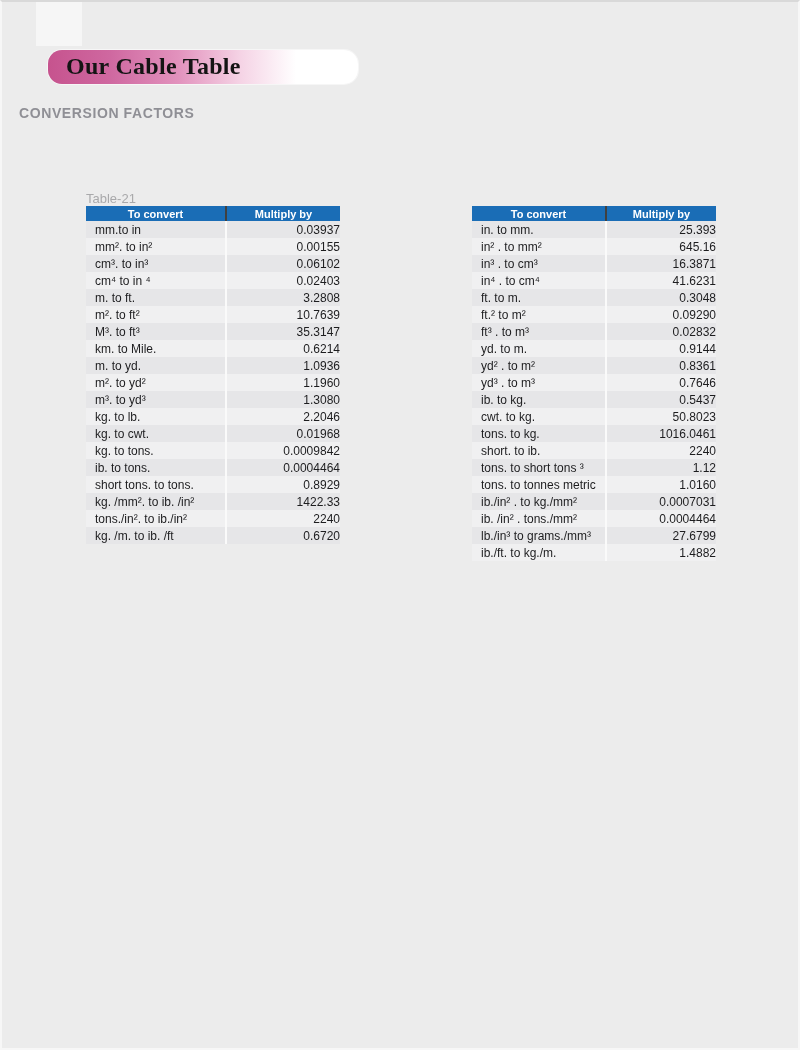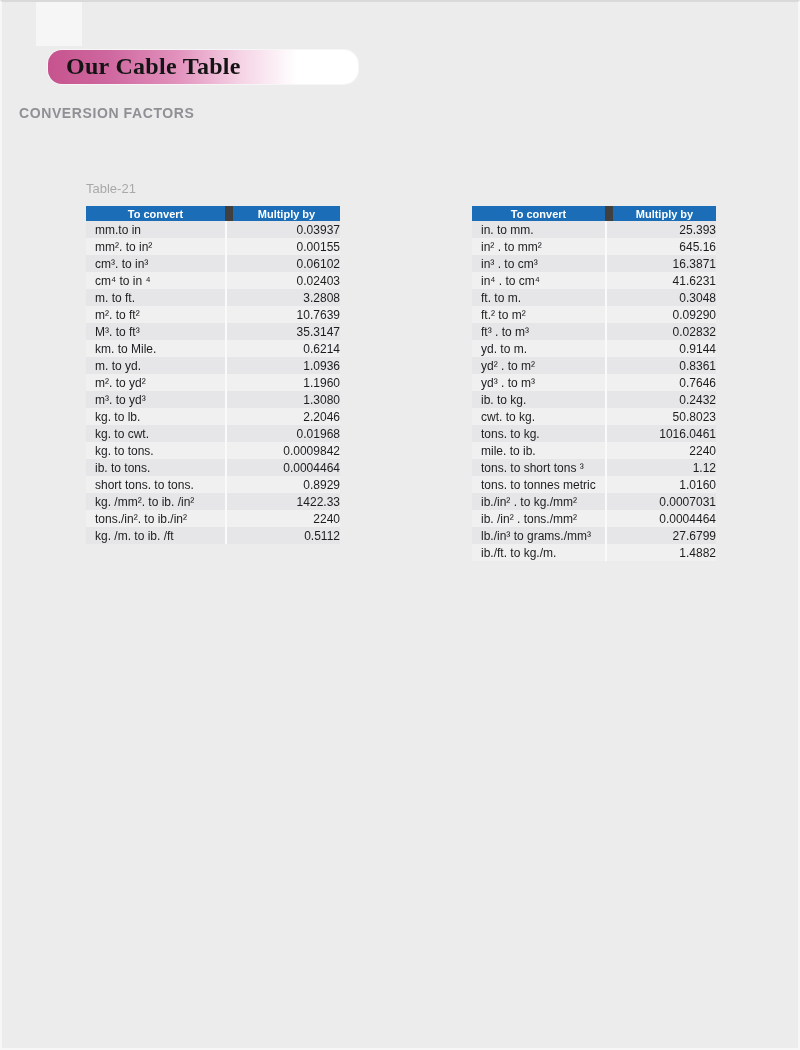--- a/index.html
+++ b/index.html
@@ -37,21 +37,21 @@
   .section-title {
     position:absolute; top:103px; left:17px;
     width:100%;
     text-align:left;
     font-size:14px;
     font-weight:700;
     color:#8f8f95;
     letter-spacing:0.6px;
   }
   .table-label {
-    position:absolute; left:84px; top:179px;
+    position:absolute; left:84px; top:189px;
     font-size:13px;
     color:#a9a9ab;
   }
   table.conv {
     position:absolute;
     border-collapse:separate;
     border-spacing:0;
     table-layout:fixed;
   }
   #table-left  { left:84px;  top:204px; width:254px; }
@@ -60,21 +60,21 @@
   #table-right col.c1 { width:133px; } #table-right col.c2 { width:111px; }
   table.conv th {
     background:#1a6db6;
     color:#ffffff;
     font-size:11px;
     font-weight:700;
     height:15px;
     text-align:center;
     padding:0;
   }
-  table.conv th + th { border-left:8px solid #404040; }
+  table.conv th + th { border-left:2px solid #404040; }
   table.conv td {
     font-size:12px;
     color:#1d1d1f;
     height:17px;
     padding:0;
     white-space:nowrap;
     overflow:hidden;
   }
   table.conv td.convert { padding-left:9px; text-align:left;margin-top:20px; }
   table.conv td.factor  { text-align:right; border-left:2px solid #fafafa; }
@@ -175,21 +175,21 @@
         <tr>
           <td class="convert">kg. /mm². to ib. /in²</td>
           <td class="factor">1422.33</td>
         </tr>
         <tr>
           <td class="convert">tons./in². to ib./in²</td>
           <td class="factor">2240</td>
         </tr>
         <tr>
           <td class="convert">kg. /m. to ib. /ft</td>
-          <td class="factor">0.5112</td>
+          <td class="factor">0.6720</td>
         </tr>
       </tbody>
   </table>
 
   <table class="conv" id="table-right">
     <colgroup>
         <col class="c1">
         <col class="c2">
       </colgroup>
     <thead>
@@ -234,32 +234,32 @@
         <tr>
           <td class="convert">yd² . to m²</td>
           <td class="factor">0.8361</td>
         </tr>
         <tr>
           <td class="convert">yd³ . to m³</td>
           <td class="factor">0.7646</td>
         </tr>
         <tr>
           <td class="convert">ib. to kg.</td>
-          <td class="factor">0.2432</td>
+          <td class="factor">0.5437</td>
         </tr>
         <tr>
           <td class="convert">cwt. to kg.</td>
           <td class="factor">50.8023</td>
         </tr>
         <tr>
           <td class="convert">tons. to kg.</td>
           <td class="factor">1016.0461</td>
         </tr>
         <tr>
-          <td class="convert">mile. to ib.</td>
+          <td class="convert">short. to ib.</td>
           <td class="factor">2240</td>
         </tr>
         <tr>
           <td class="convert">tons. to short tons ³</td>
           <td class="factor">1.12</td>
         </tr>
         <tr>
           <td class="convert">tons. to tonnes metric</td>
           <td class="factor">1.0160</td>
         </tr>

